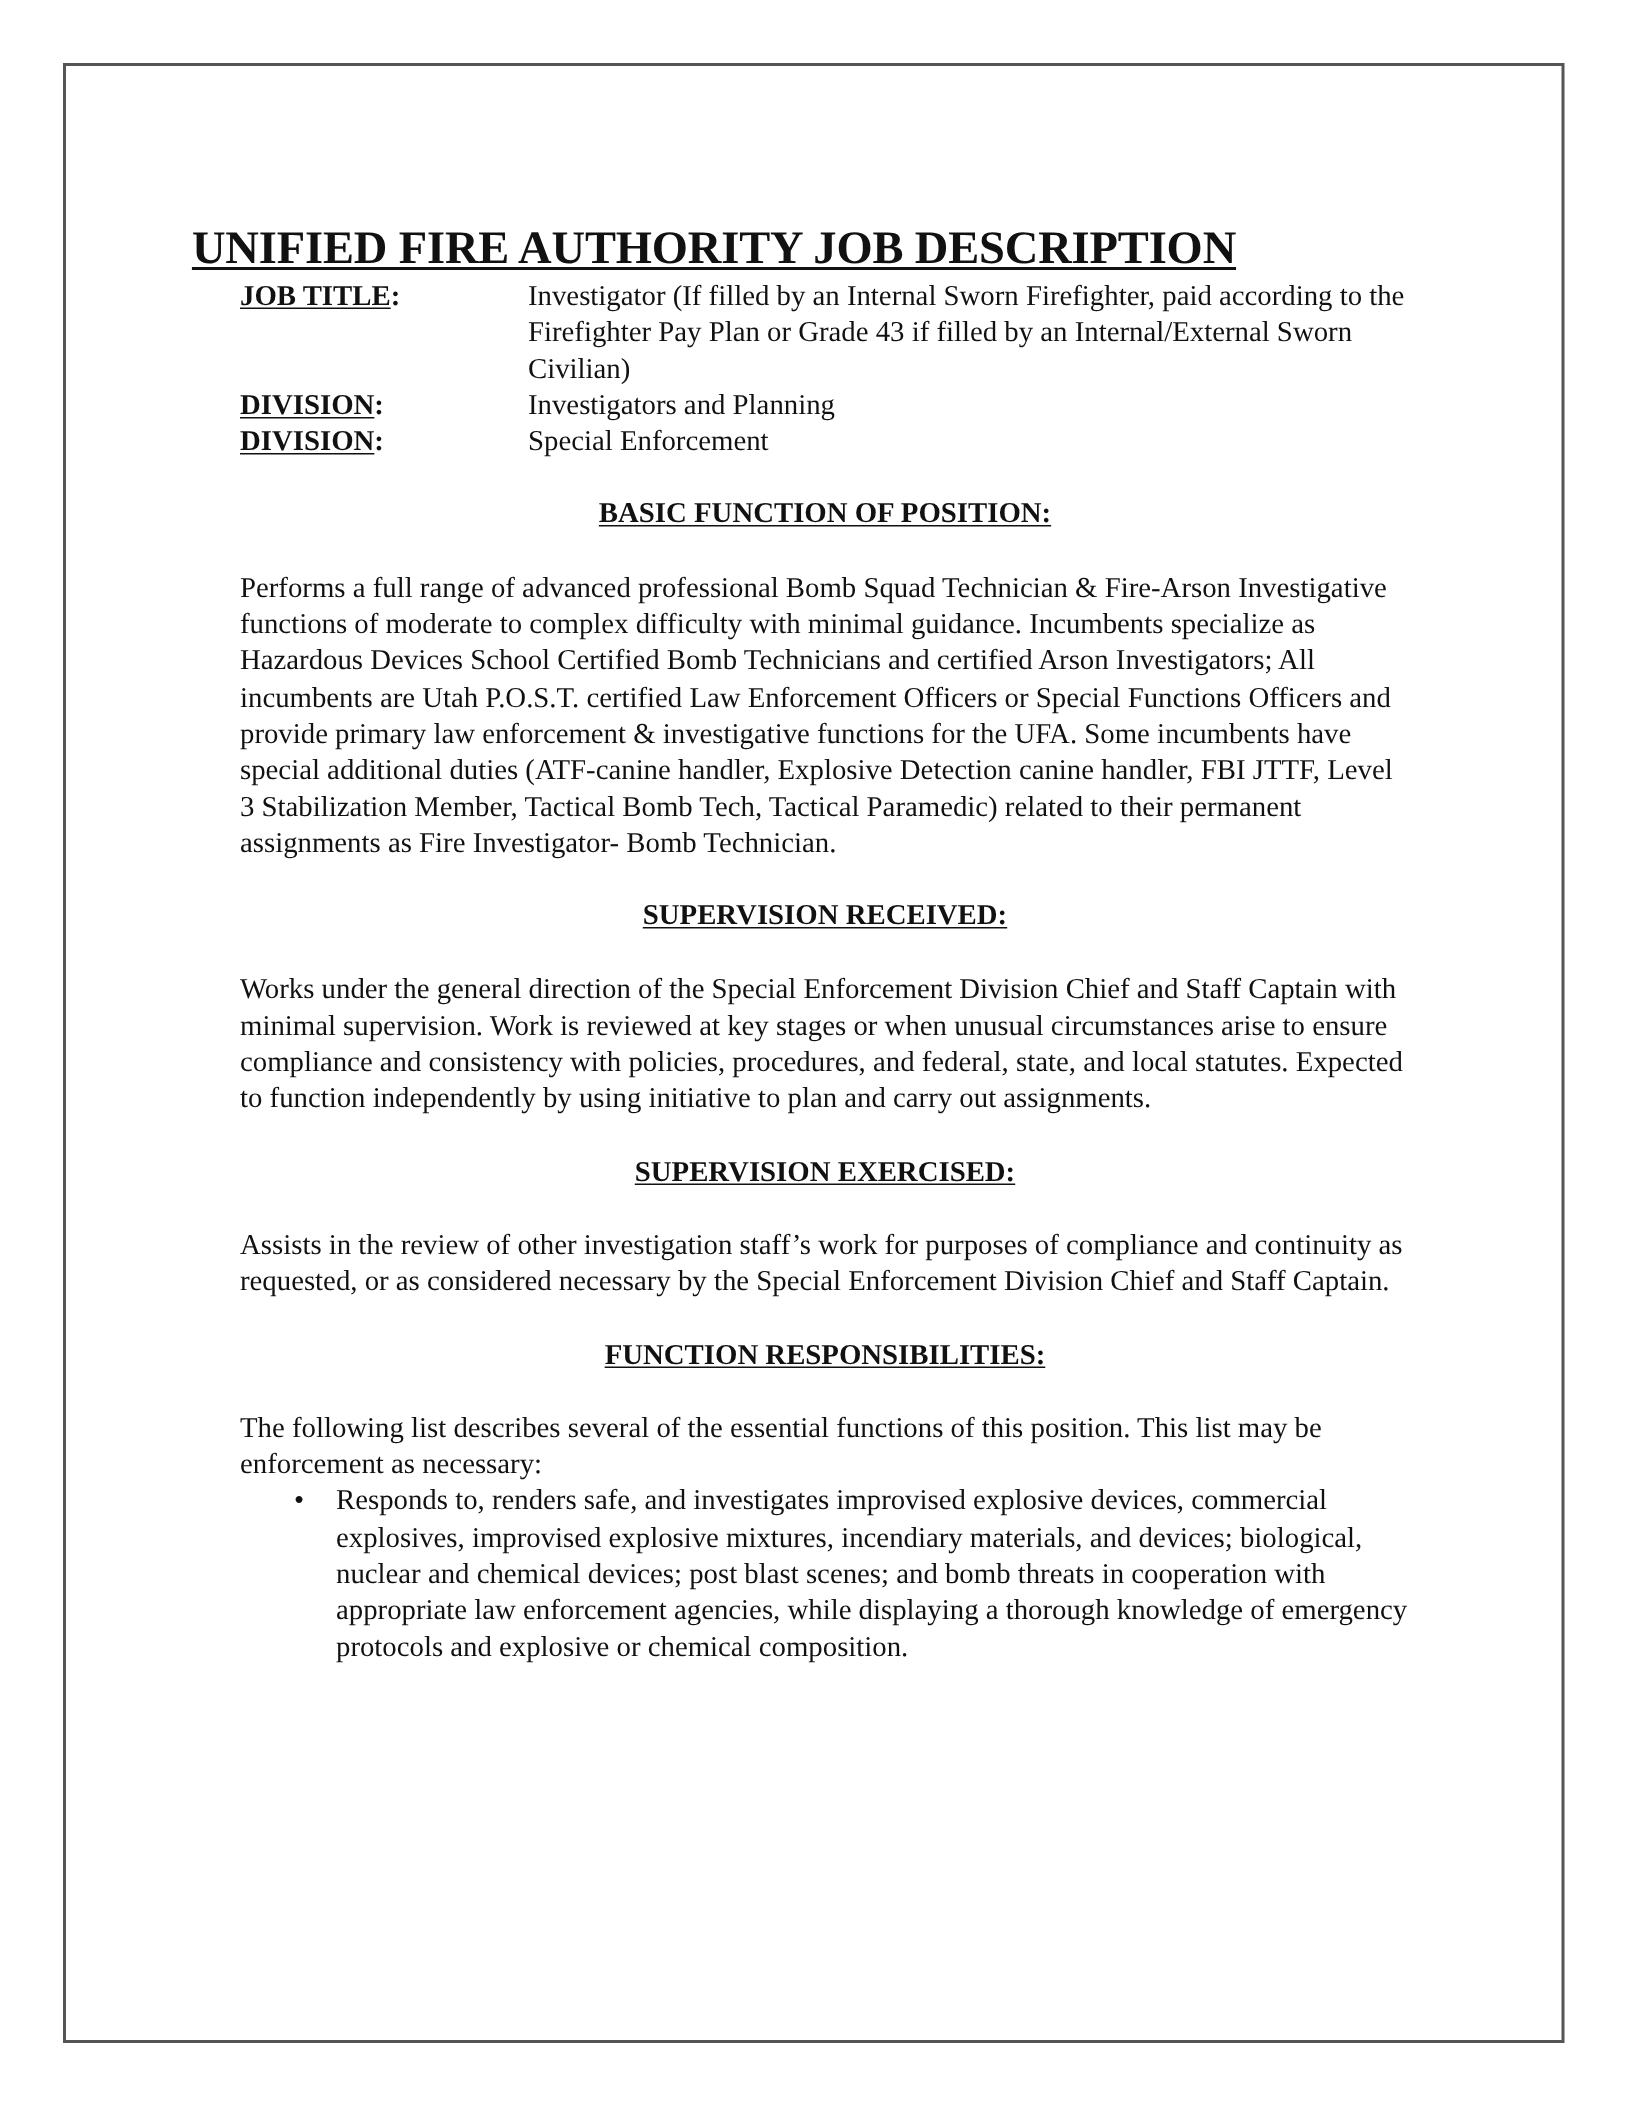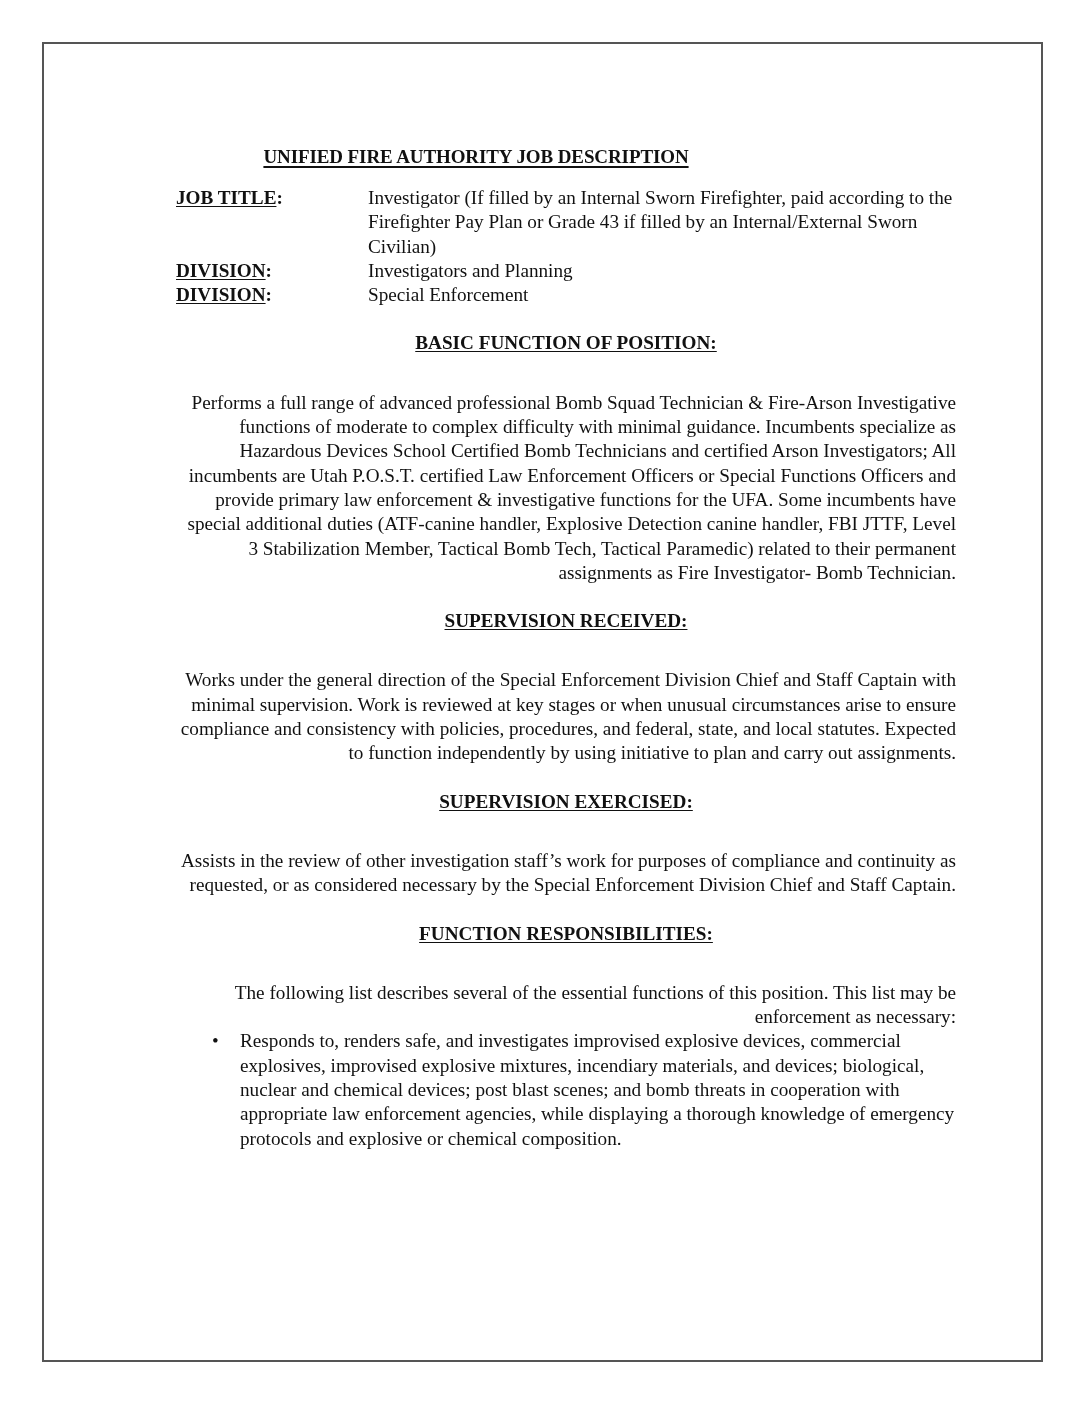--- a/index.html
+++ b/index.html
@@ -24,32 +24,32 @@
       border: 2px solid #555555;
       box-sizing: border-box;
     }
     .title {
       position: absolute;
       left: 0;
       width: 952px;
       top: 126px;
       text-align: center;
       font-weight: bold;
-      font-size: 19px;
+      font-size: 31px;
       line-height: 36px;
       letter-spacing: -0.1px;
     }
     .title span {
       text-decoration: underline;
       text-decoration-thickness: 2px;
       text-underline-offset: 3px;
     }
     .content {
       position: absolute;
-      left: 176px;
+      left: 160px;
       top: 186px;
       width: 780px;
       font-size: 19.2px;
       line-height: 24.3px;
     }
     .meta-row {
       display: flex;
     }
     .meta-label {
       width: 192px;
@@ -67,23 +67,22 @@
     .section-heading {
       font-weight: bold;
       margin-top: 24px;
       text-align: center;
     }
     .section-heading span {
       text-decoration: underline;
       text-underline-offset: 2px;
     }
     .section-body {
-      margin-top: 35px;
+      margin-top: 25px;
       margin-bottom: 0;
-      text-align: right;
     }
     .bullet-list {
       list-style: none;
       padding: 0;
       margin: 0;
     }
     .bullet-item {
       position: relative;
       padding-left: 64px;
     }

